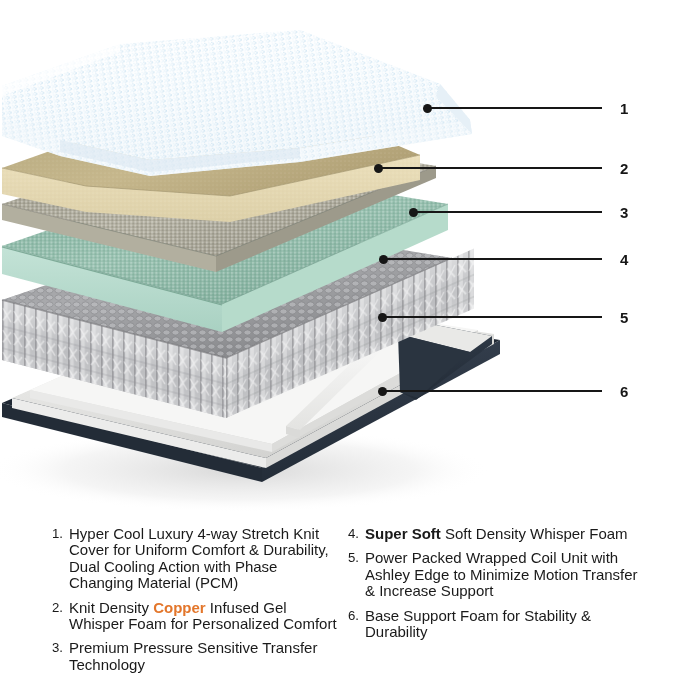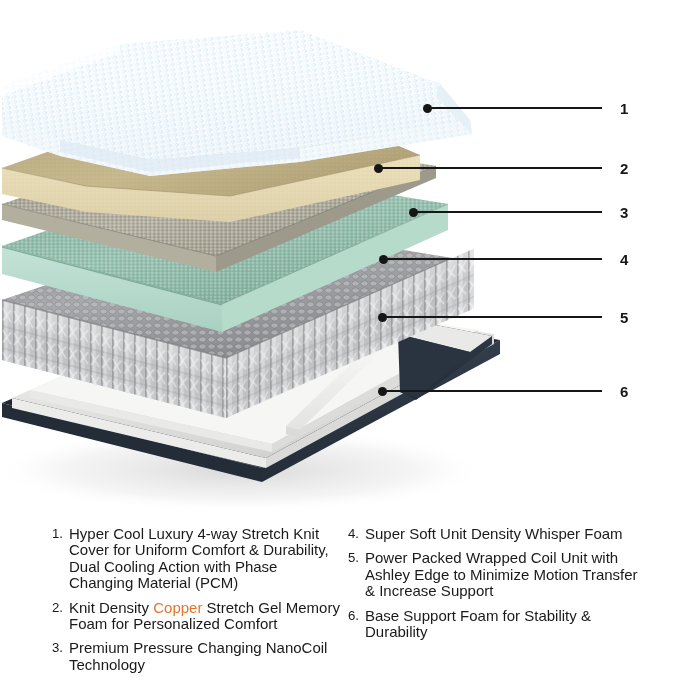--- a/index.html
+++ b/index.html
@@ -66,22 +66,22 @@
     line-height: 16.4px;
     color: #1a1a1a;
     font-weight: normal;
   }
   .legend-text {
     flex: 1 1 auto;
     font-size: 15px;
     line-height: 16.4px;
     color: #1a1a1a;
   }
-  .legend-text b { font-weight: normal; }
-  .hl-copper { color: #e3762b; font-weight: normal; }
+  .legend-text b { font-weight: bold; }
+  .hl-copper { color: #e3762b; font-weight: bold; }
 </style>
 </head>
 <body>
 
 <div id="page">
 
   <div id="diagram">
     <svg width="700" height="520" viewBox="0 0 700 520" xmlns="http://www.w3.org/2000/svg">
       <defs>
 
@@ -293,35 +293,35 @@
 
     <div class="legend-col" id="legend-col-left">
 
       <div class="legend-item">
         <span class="legend-marker">1.</span>
         <span class="legend-text"><span>Hyper Cool Luxury 4-way Stretch Knit Cover for Uniform Comfort &amp; Durability, Dual Cooling Action with Phase Changing Material (PCM)</span></span>
       </div>
 
       <div class="legend-item">
         <span class="legend-marker">2.</span>
-        <span class="legend-text"><span>Knit Density </span><span class="hl-copper">Copper</span><span> Stretch Gel Memory Foam for Personalized Comfort</span></span>
+        <span class="legend-text"><span>Knit Density </span><span class="hl-copper">Copper</span><span> Infused Gel Whisper Foam for Personalized Comfort</span></span>
       </div>
 
       <div class="legend-item">
         <span class="legend-marker">3.</span>
-        <span class="legend-text"><span>Premium Pressure Changing NanoCoil Technology</span></span>
+        <span class="legend-text"><span>Premium Pressure Sensitive Transfer Technology</span></span>
       </div>
 
     </div>
 
     <div class="legend-col" id="legend-col-right">
 
       <div class="legend-item">
         <span class="legend-marker">4.</span>
-        <span class="legend-text"><b>Super Soft</b><span> Unit Density Whisper Foam</span></span>
+        <span class="legend-text"><b>Super Soft</b><span> Soft Density Whisper Foam</span></span>
       </div>
 
       <div class="legend-item">
         <span class="legend-marker">5.</span>
         <span class="legend-text"><span>Power Packed Wrapped Coil Unit with Ashley Edge to Minimize Motion Transfer &amp; Increase Support</span></span>
       </div>
 
       <div class="legend-item">
         <span class="legend-marker">6.</span>
         <span class="legend-text"><span>Base Support Foam for Stability &amp; Durability</span></span>

